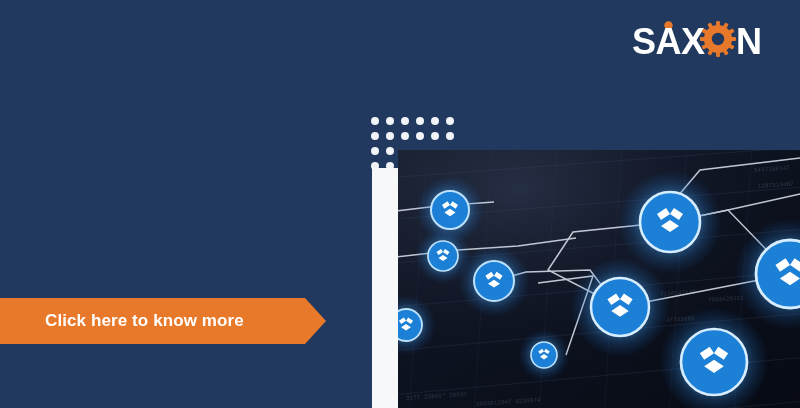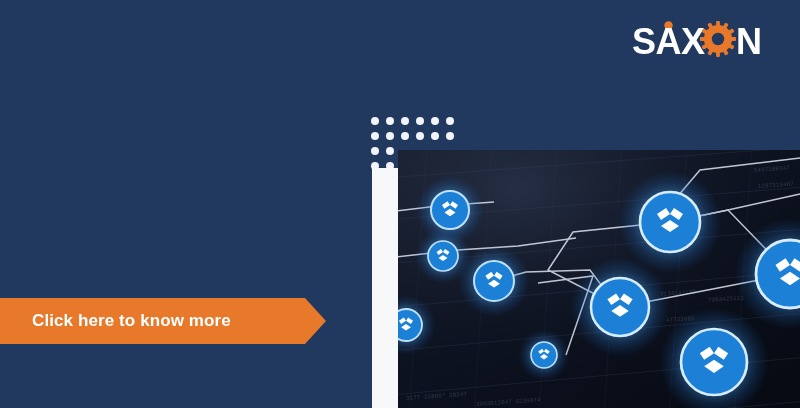--- a/index.html
+++ b/index.html
@@ -50,21 +50,21 @@
     top: 298px;
     width: 326px;
     height: 46px;
     background: #e8782a;
     color: #ffffff;
     font-size: 17px;
     font-weight: bold;
     letter-spacing: 0.1px;
     display: flex;
     align-items: center;
-    padding-left: 32px;
+    padding-left: 45px;
     cursor: pointer;
     -webkit-clip-path: polygon(0 0, 305px 0, 326px 50%, 305px 100%, 0 100%);
     clip-path: polygon(0 0, 305px 0, 326px 50%, 305px 100%, 0 100%);
   }
 
   
   #dot-grid {
     position: absolute;
     left: 371px;
     top: 117px;

